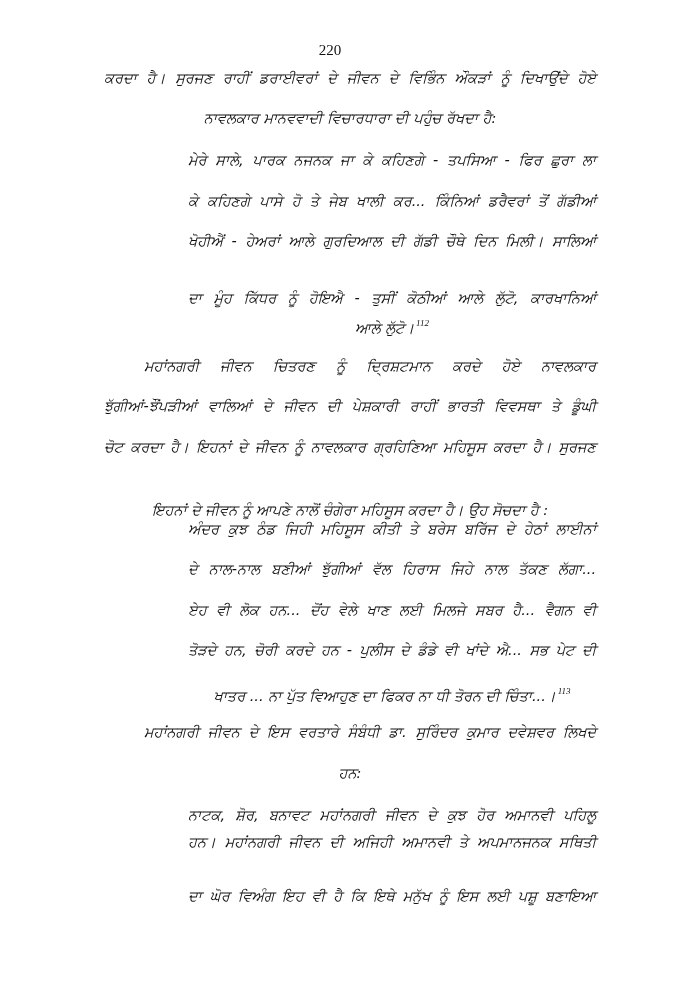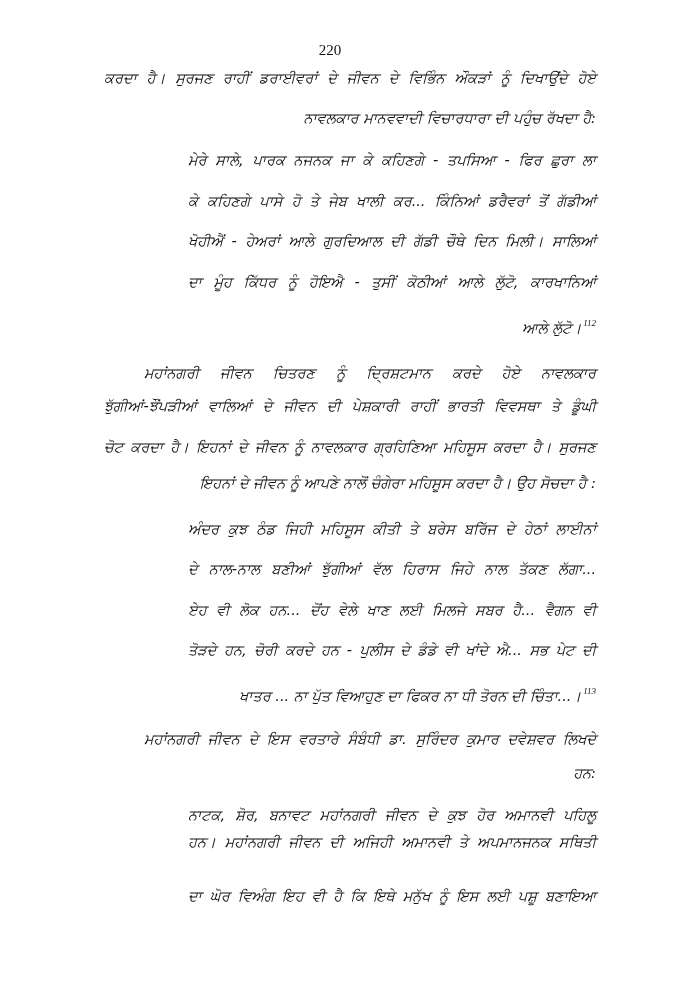--- a/index.html
+++ b/index.html
@@ -4,45 +4,45 @@
 <style>
   html, body { margin: 0; padding: 0; background: #ffffff; }
   body { width: 700px; height: 989px; position: relative; overflow: hidden;
          font-family: "DejaVu Sans", sans-serif; color: #111; }
   .page-num { position: absolute; top: 42px; left: 0; width: 660px; text-align: center;
               font-family: "Liberation Serif", serif; font-size: 15px; }
   .line { position: absolute; font-size: 14.5px; white-space: nowrap; line-height: 20px; font-style: italic; }
   .body-line { left: 104px; width: 492px; }
   .quote-line { left: 188px; width: 408px; }
   .justify { text-align: justify; text-align-last: justify; }
-  .left { text-align: right; }
-  .indent { padding-left: 40px; box-sizing: border-box; margin-top: 7px; }
+  .left { text-align: center; }
+  .indent { padding-left: 40px; box-sizing: border-box; }
   sup { font-family: "Liberation Serif", serif; font-size: 9px; vertical-align: 7px; margin-left: 2px; }
 </style>
 </head>
 <body>
 
 <div>
   <div class="page-num">220</div>
 
   <div class="line body-line justify" style="top:68px">ਕਰਦਾ ਹੈ। ਸੁਰਜਣ ਰਾਹੀਂ ਡਰਾਈਵਰਾਂ ਦੇ ਜੀਵਨ ਦੇ ਵਿਭਿੰਨ ਔਕੜਾਂ ਨੂੰ ਦਿਖਾਉਂਦੇ ਹੋਏ</div>
   <div class="line body-line left" style="top:108px">ਨਾਵਲਕਾਰ ਮਾਨਵਵਾਦੀ ਵਿਚਾਰਧਾਰਾ ਦੀ ਪਹੁੰਚ ਰੱਖਦਾ ਹੈ:</div>
 
   <div class="line quote-line justify" style="top:150px">ਮੇਰੇ ਸਾਲੇ, ਪਾਰਕ ਨਜਨਕ ਜਾ ਕੇ ਕਹਿਣਗੇ - ਤਪਸਿਆ - ਫਿਰ ਛੁਰਾ ਲਾ</div>
   <div class="line quote-line justify" style="top:191px">ਕੇ ਕਹਿਣਗੇ ਪਾਸੇ ਹੋ ਤੇ ਜੇਬ ਖਾਲੀ ਕਰ... ਕਿੰਨਿਆਂ ਡਰੈਵਰਾਂ ਤੋਂ ਗੱਡੀਆਂ</div>
   <div class="line quote-line justify" style="top:231px">ਖੋਹੀਐਂ - ਹੇਅਰਾਂ ਆਲੇ ਗੁਰਦਿਆਲ ਦੀ ਗੱਡੀ ਚੌਥੇ ਦਿਨ ਮਿਲੀ। ਸਾਲਿਆਂ</div>
-  <div class="line quote-line justify" style="top:272px">ਦਾ ਮੂੰਹ ਕਿੱਧਰ ਨੂੰ ਹੋਇਐ - ਤੁਸੀਂ ਕੋਠੀਆਂ ਆਲੇ ਲੁੱਟੋ, ਕਾਰਖਾਨਿਆਂ</div>
+  <div class="line quote-line justify" style="top:288px">ਦਾ ਮੂੰਹ ਕਿੱਧਰ ਨੂੰ ਹੋਇਐ - ਤੁਸੀਂ ਕੋਠੀਆਂ ਆਲੇ ਲੁੱਟੋ, ਕਾਰਖਾਨਿਆਂ</div>
   <div class="line quote-line left" style="top:313px">
     <span>ਆਲੇ ਲੁੱਟੋ।</span><sup>112</sup>
   </div>
 
   <div class="line body-line justify indent" style="top:356px">ਮਹਾਂਨਗਰੀ ਜੀਵਨ ਚਿਤਰਣ ਨੂੰ ਦ੍ਰਿਸ਼ਟਮਾਨ ਕਰਦੇ ਹੋਏ ਨਾਵਲਕਾਰ</div>
   <div class="line body-line justify" style="top:396px">ਝੁੱਗੀਆਂ-ਝੌਂਪੜੀਆਂ ਵਾਲਿਆਂ ਦੇ ਜੀਵਨ ਦੀ ਪੇਸ਼ਕਾਰੀ ਰਾਹੀਂ ਭਾਰਤੀ ਵਿਵਸਥਾ ਤੇ ਡੂੰਘੀ</div>
   <div class="line body-line justify" style="top:437px">ਚੋਟ ਕਰਦਾ ਹੈ। ਇਹਨਾਂ ਦੇ ਜੀਵਨ ਨੂੰ ਨਾਵਲਕਾਰ ਗ੍ਰਹਿਣਿਆ ਮਹਿਸੂਸ ਕਰਦਾ ਹੈ। ਸੁਰਜਣ</div>
-  <div class="line body-line left" style="top:473px">ਇਹਨਾਂ ਦੇ ਜੀਵਨ ਨੂੰ ਆਪਣੇ ਨਾਲੋਂ ਚੰਗੇਰਾ ਮਹਿਸੂਸ ਕਰਦਾ ਹੈ। ਉਹ ਸੋਚਦਾ ਹੈ :</div>
+  <div class="line body-line left" style="top:500px">ਇਹਨਾਂ ਦੇ ਜੀਵਨ ਨੂੰ ਆਪਣੇ ਨਾਲੋਂ ਚੰਗੇਰਾ ਮਹਿਸੂਸ ਕਰਦਾ ਹੈ। ਉਹ ਸੋਚਦਾ ਹੈ :</div>
 
   <div class="line quote-line justify" style="top:519px">ਅੰਦਰ ਕੁਝ ਠੰਡ ਜਿਹੀ ਮਹਿਸੂਸ ਕੀਤੀ ਤੇ ਬਰੇਸ ਬਰਿੱਜ ਦੇ ਹੇਠਾਂ ਲਾਈਨਾਂ</div>
   <div class="line quote-line justify" style="top:559px">ਦੇ ਨਾਲ-ਨਾਲ ਬਣੀਆਂ ਝੁੱਗੀਆਂ ਵੱਲ ਹਿਰਾਸ ਜਿਹੇ ਨਾਲ ਤੱਕਣ ਲੱਗਾ...</div>
   <div class="line quote-line justify" style="top:600px">ਏਹ ਵੀ ਲੋਕ ਹਨ... ਦੋਂਹ ਵੇਲੇ ਖਾਣ ਲਈ ਮਿਲਜੇ ਸਬਰ ਹੈ... ਵੈਗਨ ਵੀ</div>
   <div class="line quote-line justify" style="top:640px">ਤੋੜਦੇ ਹਨ, ਚੋਰੀ ਕਰਦੇ ਹਨ - ਪੁਲੀਸ ਦੇ ਡੰਡੇ ਵੀ ਖਾਂਦੇ ਐ... ਸਭ ਪੇਟ ਦੀ</div>
   <div class="line quote-line left" style="top:681px">
     <span>ਖਾਤਰ ... ਨਾ ਪੁੱਤ ਵਿਆਹੁਣ ਦਾ ਫਿਕਰ ਨਾ ਧੀ ਤੋਰਨ ਦੀ ਚਿੰਤਾ...।</span><sup>113</sup>
   </div>
 
   <div class="line body-line justify indent" style="top:722px">ਮਹਾਂਨਗਰੀ ਜੀਵਨ ਦੇ ਇਸ ਵਰਤਾਰੇ ਸੰਬੰਧੀ ਡਾ. ਸੁਰਿੰਦਰ ਕੁਮਾਰ ਦਵੇਸ਼ਵਰ ਲਿਖਦੇ</div>

